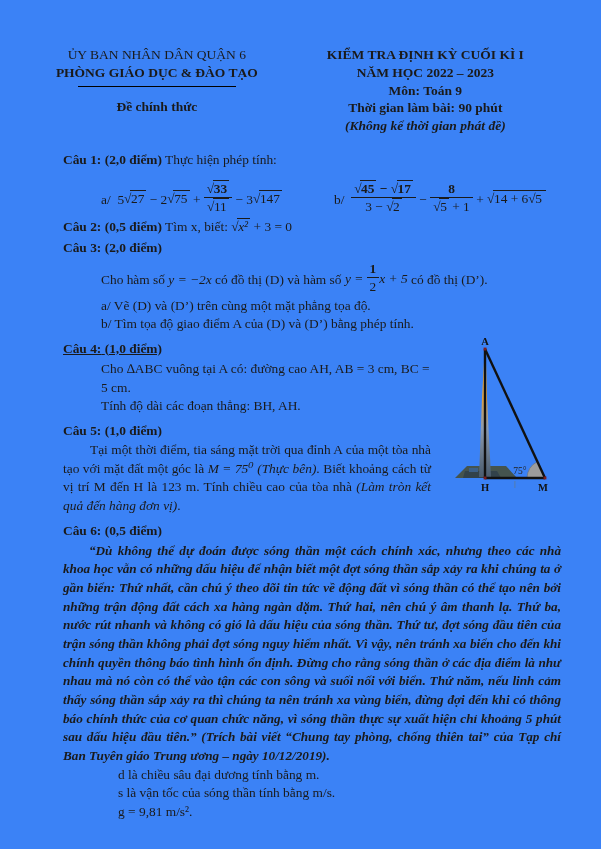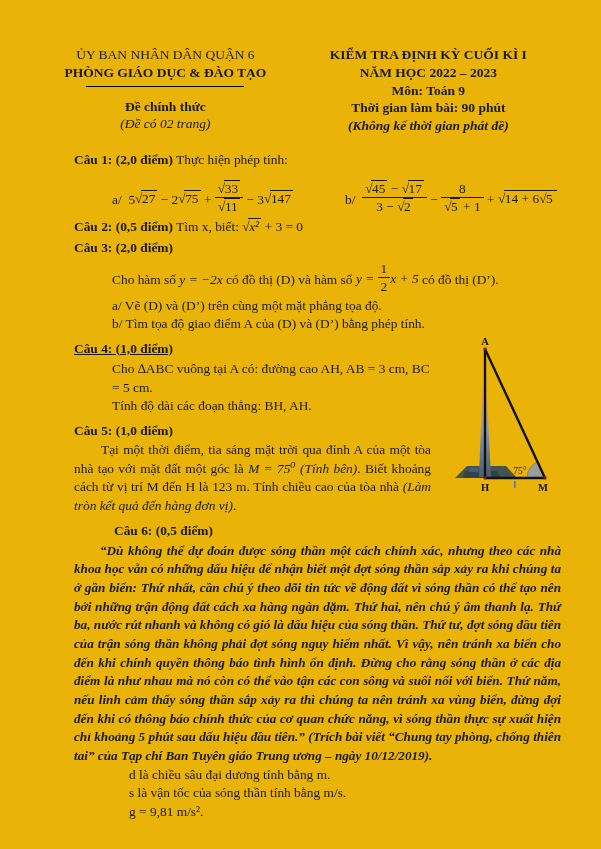--- a/index.html
+++ b/index.html
@@ -3,21 +3,21 @@
 <meta charset="utf-8">
 <style>
   * { box-sizing: border-box; margin: 0; padding: 0; }
   html, body { background: #ffffff; }
   body {
     width: 601px; height: 849px;
     font-family: "Liberation Serif", "DejaVu Serif", serif;
     color: #1a1a1a;
     overflow: hidden;
   }
-  .page { position: relative; width: 601px; height: 849px; background: #eab308; padding-left: 11px; }
+  .page { position: relative; width: 601px; height: 849px; background: #3b82f6; }
 
   
   .hdr { display: flex; padding: 46px 28px 0 36px; font-size: 13.5px; }
   .hdr-left { width: 45%; text-align: center; line-height: 1.32; }
   .hdr-right { flex: 1; text-align: center; line-height: 1.32; }
   .b { font-weight: bold; }
   .i { font-style: italic; }
   .hrule { width: 158px; border-top: 1.6px solid #000; margin: 4px auto 11px; height: 0; }
 
   
@@ -26,21 +26,21 @@
   p { margin: 0; }
   .indent1 { margin-left: 38px; }
   .just { text-align: justify; }
   .ti { text-indent: 27px; }
 
   
   .m { white-space: nowrap; }
   .sq { white-space: nowrap; }
   .rad { border-top: 1.2px solid #1a1a1a; padding: 0 2px 0 1px; margin-left: -1.5px; }
   .frac { display: inline-block; vertical-align: -0.55em; text-align: center; line-height: 1.12; }
-  .frac .fnum { display: block; border-bottom: 1.2px solid #1a1a1a; padding: 0 3px 1px; }
+  .frac .fnum { display: block; border-bottom: 1.2px solid #1a1a1a; padding: 0 3px 1px; font-weight: bold; }
   .frac .fden { display: block; padding: 1px 3px 0; }
   .iv { font-style: italic; }
 
   .mathrow { display: flex; align-items: center; margin: 11px 0 4px; }
   .expr-a { margin-left: 38px; }
   .expr-b { margin-left: 52px; }
 
   
   .fig-float { float: right; width: 122px; height: 157px; margin: 2px 0 2px 8px; }
 
@@ -54,21 +54,20 @@
 <body>
 
 <div class="page">
 
   <div class="hdr">
     <div class="hdr-left">
       <div>ỦY BAN NHÂN DÂN QUẬN 6</div>
       <div class="b">PHÒNG GIÁO DỤC &amp; ĐÀO TẠO</div>
       <div class="hrule"></div>
       <div class="b">Đề chính thức</div>
-      <div class="i">(Đề có 02 trang)</div>
     </div>
     <div class="hdr-right">
       <div class="b">KIỂM TRA ĐỊNH KỲ CUỐI KÌ I</div>
       <div class="b">NĂM HỌC 2022 – 2023</div>
       <div class="b">Môn: Toán 9</div>
       <div class="b">Thời gian làm bài: 90 phút</div>
       <div class="b i">(Không kể thời gian phát đề)</div>
     </div>
   </div>
 
@@ -146,24 +145,24 @@
     </div>
 
     <p class="qh" style="margin-top:6px;text-decoration:underline;"><span class="b">Câu 4:</span> <span class="b">(1,0 điểm)</span></p>
     <p class="indent1" style="margin-top:2px;">Cho ∆ABC vuông tại A có: đường cao AH, AB = 3 cm, BC = 5 cm.</p>
     <p class="indent1">Tính độ dài các đoạn thẳng: BH, AH.</p>
 
     <p class="qh" style="margin-top:6px;"><span class="b">Câu 5:</span> <span class="b">(1,0 điểm)</span></p>
     <p class="just ti" style="margin-top:1px;">
       <span>Tại một thời điểm, tia sáng mặt trời qua đỉnh A của một tòa nhà tạo với mặt đất một góc là</span>
       <span class="iv">M = 75⁰</span>
-      <span class="iv">(Tính bên)</span><span>. Biết khoảng cách từ vị trí M đến H là 123 m. Tính chiều cao của tòa nhà</span>
+      <span class="iv">(Thực bên)</span><span>. Biết khoảng cách từ vị trí M đến H là 123 m. Tính chiều cao của tòa nhà</span>
       <span class="iv">(Làm tròn kết quả đến hàng đơn vị)</span><span>.</span>
     </p>
 
-    <p class="qh" style="margin-top:7px;margin-left:40px;"><span class="b">Câu 6:</span> <span class="b">(0,5 điểm)</span></p>
+    <p class="qh" style="margin-top:7px;"><span class="b">Câu 6:</span> <span class="b">(0,5 điểm)</span></p>
     <p class="quote">“Dù không thể dự đoán được sóng thần một cách chính xác, nhưng theo các nhà khoa học vẫn có những dấu hiệu để nhận biết một đợt sóng thần sắp xảy ra khi chúng ta ở gần biển: Thứ nhất, cần chú ý theo dõi tin tức về động đất vì sóng thần có thể tạo nên bởi những trận động đất cách xa hàng ngàn dặm. Thứ hai, nên chú ý âm thanh lạ. Thứ ba, nước rút nhanh và không có gió là dấu hiệu của sóng thần. Thứ tư, đợt sóng đầu tiên của trận sóng thần không phải đợt sóng nguy hiểm nhất. Vì vậy, nên tránh xa biển cho đến khi chính quyền thông báo tình hình ổn định. Đừng cho rằng sóng thần ở các địa điểm là như nhau mà nó còn có thể vào tận các con sông và suối nối với biển. Thứ năm, nếu linh cảm thấy sóng thần sắp xảy ra thì chúng ta nên tránh xa vùng biển, đừng đợi đến khi có thông báo chính thức của cơ quan chức năng, vì sóng thần thực sự xuất hiện chỉ khoảng 5 phút sau dấu hiệu đầu tiên.” (Trích bài viết “Chung tay phòng, chống thiên tai” của Tạp chí Ban Tuyên giáo Trung ương – ngày 10/12/2019).</p>
     <p class="subitem">d là chiều sâu đại dương tính bằng m.</p>
     <p class="subitem">s là vận tốc của sóng thần tính bằng m/s.</p>
     <p class="subitem">g = 9,81 m/s².</p>
 
   </div>
 </div>
 
 </body></html>

